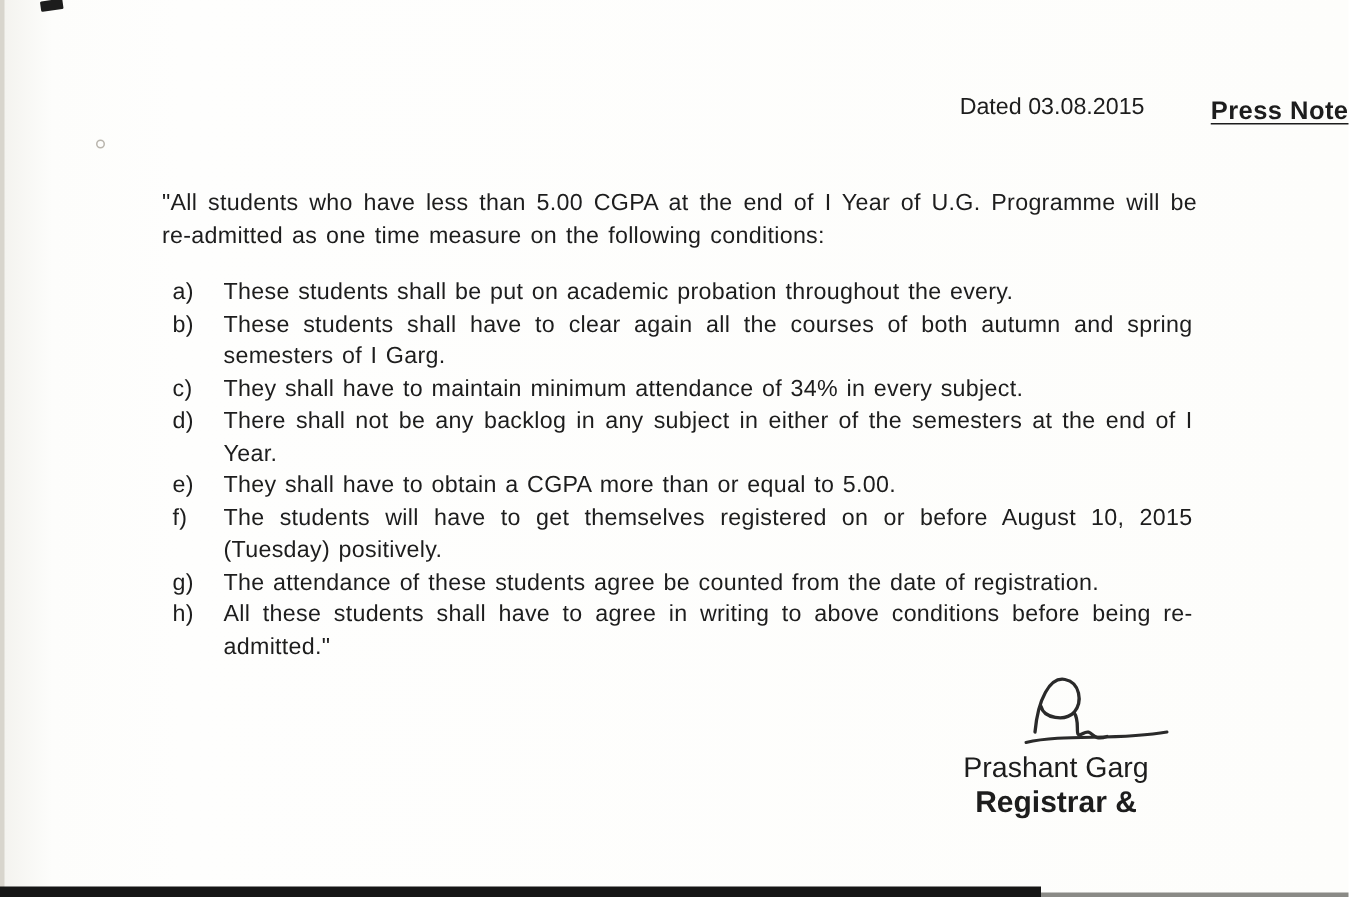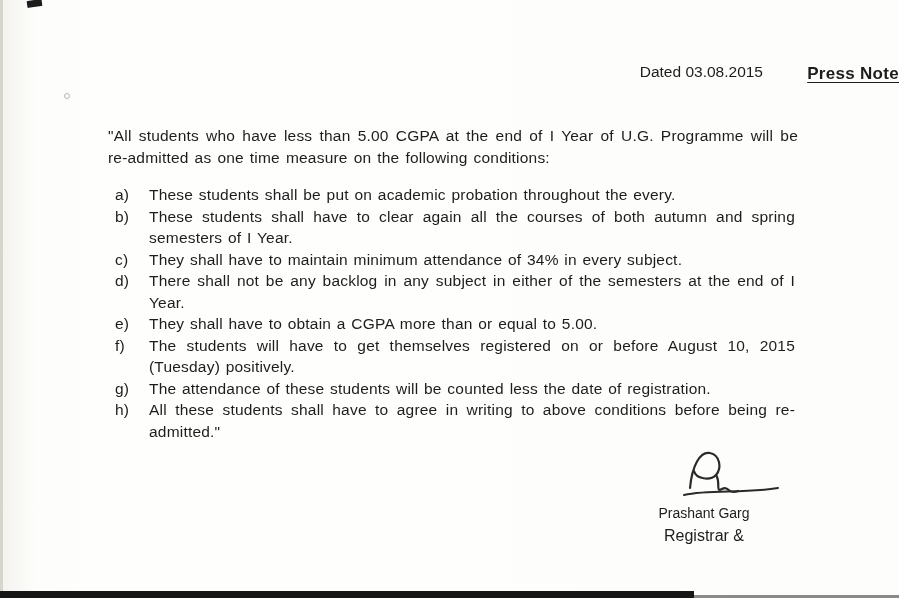--- a/index.html
+++ b/index.html
@@ -59,22 +59,22 @@
   .cond .lbl { flex: 0 0 34px; }
   .cond .txt { flex: 1; text-align: justify; word-spacing: 1.2px; }
   .sig-block {
     position: absolute;
     top: 448px;
     right: 95px;
     width: 200px;
     text-align: center;
   }
   .sig-mark { display: block; margin: 0 auto 2px 78px; }
-  .sig-name { font-size: 14px; line-height: 22px; }
-  .sig-role { font-size: 16px; font-weight: normal; line-height: 23px; }
+  .sig-name { font-size: 19px; line-height: 22px; }
+  .sig-role { font-size: 20px; font-weight: bold; line-height: 23px; }
   
   .artifact { position: absolute; pointer-events: none; }
   .artifact-topleft {
     top: 0; left: 27px; width: 15px; height: 7px;
     background: #1c1c1c; transform: rotate(-8deg);
     border-radius: 1px;
   }
   .artifact-speck {
     top: 93px; left: 64px; width: 6px; height: 6px;
     border: 1px solid #b9b5ad; border-radius: 50%;
@@ -103,41 +103,41 @@
 
   <p class="intro">"All students who have less than 5.00 CGPA at the end of I Year of U.G. Programme will be re-admitted as one time measure on the following conditions:</p>
 
   <div class="conditions">
     <div class="cond">
       <span class="lbl">a)</span>
       <span class="txt">These students shall be put on academic probation throughout the every.</span>
     </div>
     <div class="cond">
       <span class="lbl">b)</span>
-      <span class="txt">These students shall have to clear again all the courses of both autumn and spring semesters of I Year.</span>
+      <span class="txt">These students shall have to clear again all the courses of both autumn and spring semesters of I Garg.</span>
     </div>
     <div class="cond">
       <span class="lbl">c)</span>
       <span class="txt">They shall have to maintain minimum attendance of 34% in every subject.</span>
     </div>
     <div class="cond">
       <span class="lbl">d)</span>
       <span class="txt">There shall not be any backlog in any subject in either of the semesters at the end of I Year.</span>
     </div>
     <div class="cond">
       <span class="lbl">e)</span>
       <span class="txt">They shall have to obtain a CGPA more than or equal to 5.00.</span>
     </div>
     <div class="cond">
       <span class="lbl">f)</span>
       <span class="txt">The students will have to get themselves registered on or before August 10, 2015 (Tuesday) positively.</span>
     </div>
     <div class="cond">
       <span class="lbl">g)</span>
-      <span class="txt">The attendance of these students will be counted less the date of registration.</span>
+      <span class="txt">The attendance of these students agree be counted from the date of registration.</span>
     </div>
     <div class="cond">
       <span class="lbl">h)</span>
       <span class="txt">All these students shall have to agree in writing to above conditions before being re-admitted."</span>
     </div>
   </div>
 
   <div class="sig-block">
     <svg class="sig-mark" width="100" height="52" viewBox="0 0 100 52" aria-hidden="true">
       <path d="M8 40 C 10 18, 18 3, 28 5 C 38 7, 40 20, 34 27 C 28 33, 14 31, 12 23" fill="none" stroke="#2a2a2a" stroke-width="2.2" stroke-linecap="round"></path>

